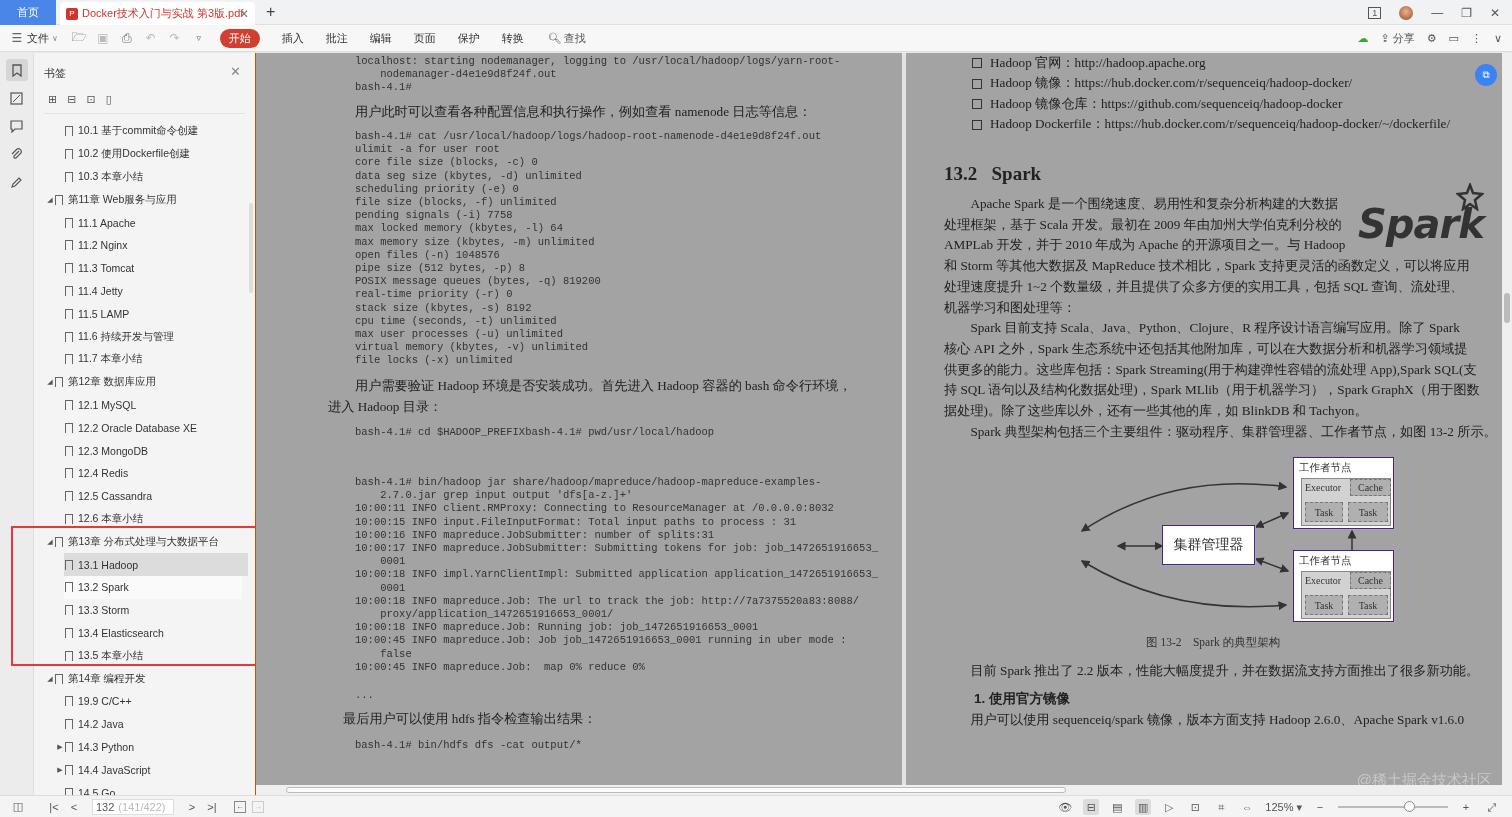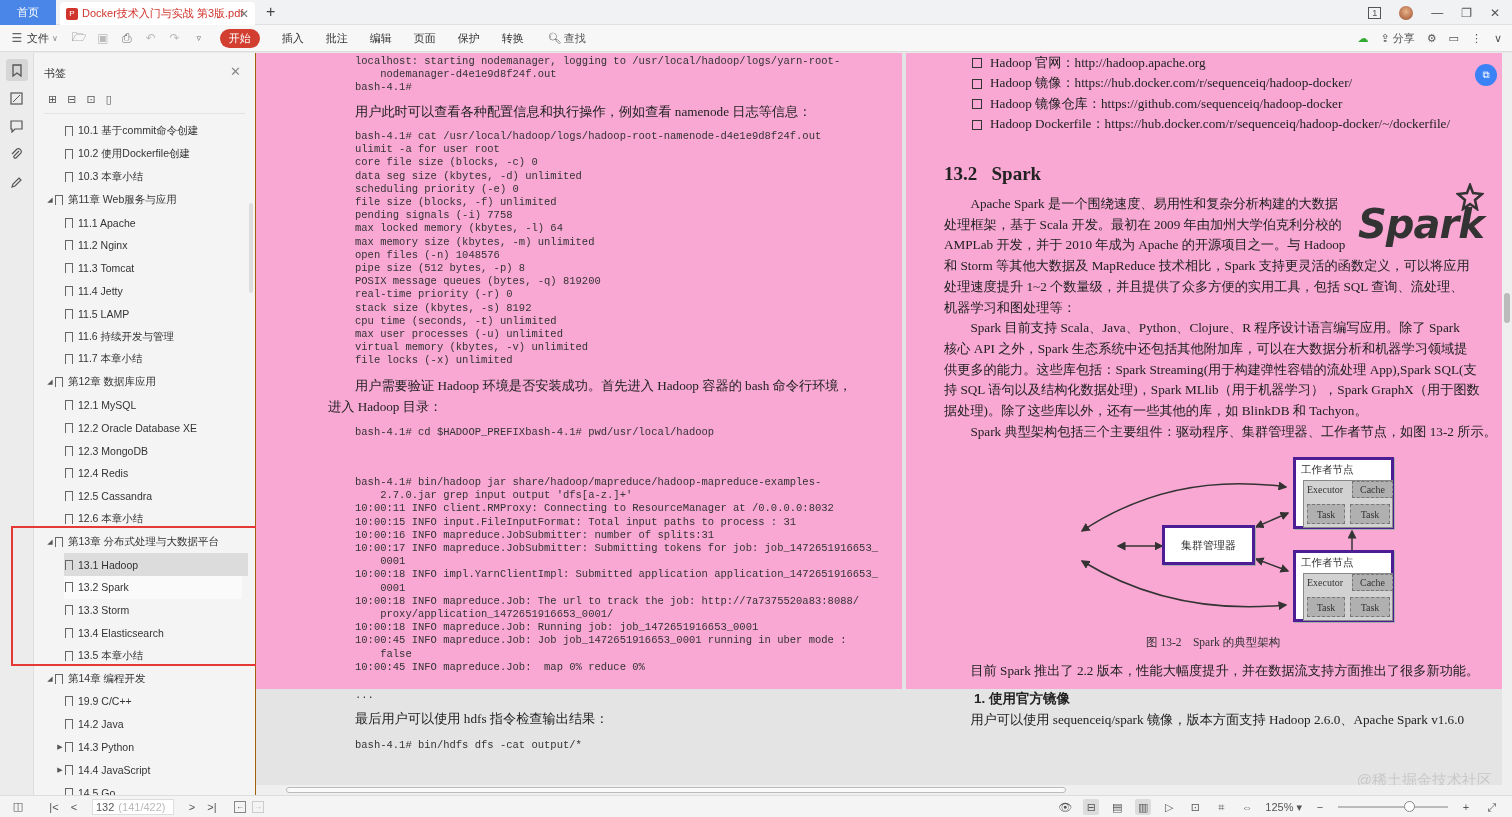--- a/index.html
+++ b/index.html
@@ -31,32 +31,32 @@
 .bm{height:22.8px;display:flex;align-items:center;font-size:10.5px;color:#333;white-space:nowrap}
 .bm .tri{width:10px;font-size:7px;color:#555;text-align:center}
 .bm .flag{width:8px;height:10px;margin-right:5px;border:1.3px solid #666;border-bottom:none;position:relative}
 .bm.l1{padding-left:11px}
 .bm.l2{padding-left:31px}
 .bm.sel{background:#dcdcdc;margin-left:30px;padding-left:1px;width:184px}
 .bm.hov{background:#fafafa;margin-left:30px;padding-left:1px;width:178px}
 .panel-scroll{position:absolute;right:2px;top:150px;width:4px;height:90px;background:#ddd;border-radius:2px}
 .redbox{position:absolute;left:11px;top:526px;width:307px;height:140px;border:2px solid #e53935;pointer-events:none}
 .viewer{position:absolute;left:256px;top:53px;width:1256px;height:742px;background:#e4e4e4;overflow:hidden}
-.page{position:absolute;top:0;height:636px;background:#f9a8d4}
+.page{position:absolute;top:0;height:732px;background:#a3a3a3}
 .page-left{left:0;width:646px}
 .page-right{left:650px;width:596px}
 .mono{font-family:"Liberation Mono","DejaVu Sans Mono",monospace;font-size:10.5px;color:#333;line-height:13.2px;white-space:pre}
 .serif{font-family:"Liberation Serif","DejaVu Serif",serif;font-size:13.2px;color:#222;line-height:20.7px}
 .blk{position:absolute}
 .list-item{display:flex;align-items:center;gap:8px;height:20.5px}
 .chk{width:10px;height:10px;border:1.5px solid #333}
 h2.sec{font-family:"Liberation Serif","DejaVu Serif",serif;font-size:19px;font-weight:bold;color:#222;position:absolute}
 .spark-logo{position:absolute;font-family:"DejaVu Sans",sans-serif;font-weight:bold;font-style:italic;font-size:40px;color:#333;letter-spacing:-1px}
 .fig{position:absolute;left:116px;top:398px;width:370px;height:180px}
-.fbox{position:absolute;border:3px solid #4c1d95;background:#fff;box-shadow:1px 1px 0 #aaa}
+.fbox{position:absolute;border:1px solid #4c1d95;background:#fff;box-shadow:1px 1px 0 #aaa}
 .fbox .lbl{position:absolute;font-family:"Liberation Serif",serif;font-size:10.5px;color:#333}
 .finner{position:absolute;border:1px dashed #777;background:#d8d8d8;font-family:"Liberation Serif",serif;font-size:10px;color:#333;display:flex;align-items:center;justify-content:center}
 .fdark{background:#b0b0b0}
 .caption{position:absolute;font-family:"Liberation Serif",serif;font-size:11.5px;color:#333}
 .subhead{position:absolute;font-size:13.5px;color:#222;font-weight:bold}
 .watermark{position:absolute;right:20px;top:718px;font-size:15px;color:#c8c8c8}
 .float-btn{position:absolute;left:1219px;top:11px;width:22px;height:22px;border-radius:50%;background:#3b82f6;color:#fff;font-size:10px;display:flex;align-items:center;justify-content:center}
 .vscroll{position:absolute;right:0;top:0;width:10px;height:742px;background:#efefef}
 .vscroll .thumb{position:absolute;left:2px;top:240px;width:6px;height:30px;background:#bbb;border-radius:3px}
 .hscroll{position:absolute;left:0;bottom:0;width:1256px;height:10px;background:#efefef}
@@ -347,21 +347,21 @@
     0001
 10:00:18 INFO impl.YarnClientImpl: Submitted application application_1472651916653_
     0001
 10:00:18 INFO mapreduce.Job: The url to track the job: http://7a7375520a83:8088/
     proxy/application_1472651916653_0001/
 10:00:18 INFO mapreduce.Job: Running job: job_1472651916653_0001
 10:00:45 INFO mapreduce.Job: Job job_1472651916653_0001 running in uber mode :
     false
 10:00:45 INFO mapreduce.Job:  map 0% reduce 0%</div>
     <div class="blk mono" style="left:99px;top:636px">...</div>
-    <div class="blk serif" style="left:99px;top:656px">最后用户可以使用 hdfs 指令检查输出结果：</div>
+    <div class="blk serif" style="left:87px;top:656px">最后用户可以使用 hdfs 指令检查输出结果：</div>
     <div class="blk mono" style="left:99px;top:686px">bash-4.1# bin/hdfs dfs -cat output/*</div>
   </div>
 
   <div class="page page-right">
     <div class="blk serif" style="left:66px;top:0px">
       <div class="list-item">
           <span class="chk"></span>
           <span>Hadoop 官网：http://hadoop.apache.org</span>
         </div>
       <div class="list-item">
@@ -410,21 +410,21 @@
             </marker>
           </defs>
         <path d="M60 80 Q150 20 264 36" fill="none" stroke="#333" stroke-width="1.5" marker-start="url(#at)" marker-end="url(#ah)"></path>
         <path d="M60 110 Q150 165 264 154" fill="none" stroke="#333" stroke-width="1.5" marker-start="url(#at)" marker-end="url(#ah)"></path>
         <path d="M96 95 L140 95" stroke="#333" stroke-width="1.5" marker-start="url(#at)" marker-end="url(#ah)"></path>
         <path d="M234 76 L266 62" stroke="#333" stroke-width="1.5" marker-start="url(#at)" marker-end="url(#ah)"></path>
         <path d="M234 108 L266 120" stroke="#333" stroke-width="1.5" marker-start="url(#at)" marker-end="url(#ah)"></path>
         <path d="M330 80 L330 118" stroke="#333" stroke-width="1.5" marker-start="url(#at)" marker-end="url(#ah)"></path>
       </svg>
       <div class="fbox" style="left:140px;top:74px;width:93px;height:40px;display:flex;align-items:center;justify-content:center">
-        <span style="font-family:'Liberation Serif',serif;font-size:11px">集群管理器</span>
+        <span style="font-family:'Liberation Serif',serif;font-size:14px">集群管理器</span>
       </div>
       <div class="fbox" style="left:271px;top:6px;width:101px;height:72px">
         <span class="lbl" style="left:5px;top:3px">工作者节点</span>
         <div style="position:absolute;left:7px;top:20px;width:90px;height:48px;background:#d2d2d2;border:1px solid #888">
           <span style="position:absolute;left:3px;top:3px;font-family:'Liberation Serif',serif;font-size:10px">Executor</span>
           <div class="finner fdark" style="left:48px;top:0;width:41px;height:17px">Cache</div>
           <div class="finner fdark" style="left:3px;top:23px;width:38px;height:20px">Task</div>
           <div class="finner fdark" style="left:46px;top:23px;width:40px;height:20px">Task</div>
         </div>
       </div>

